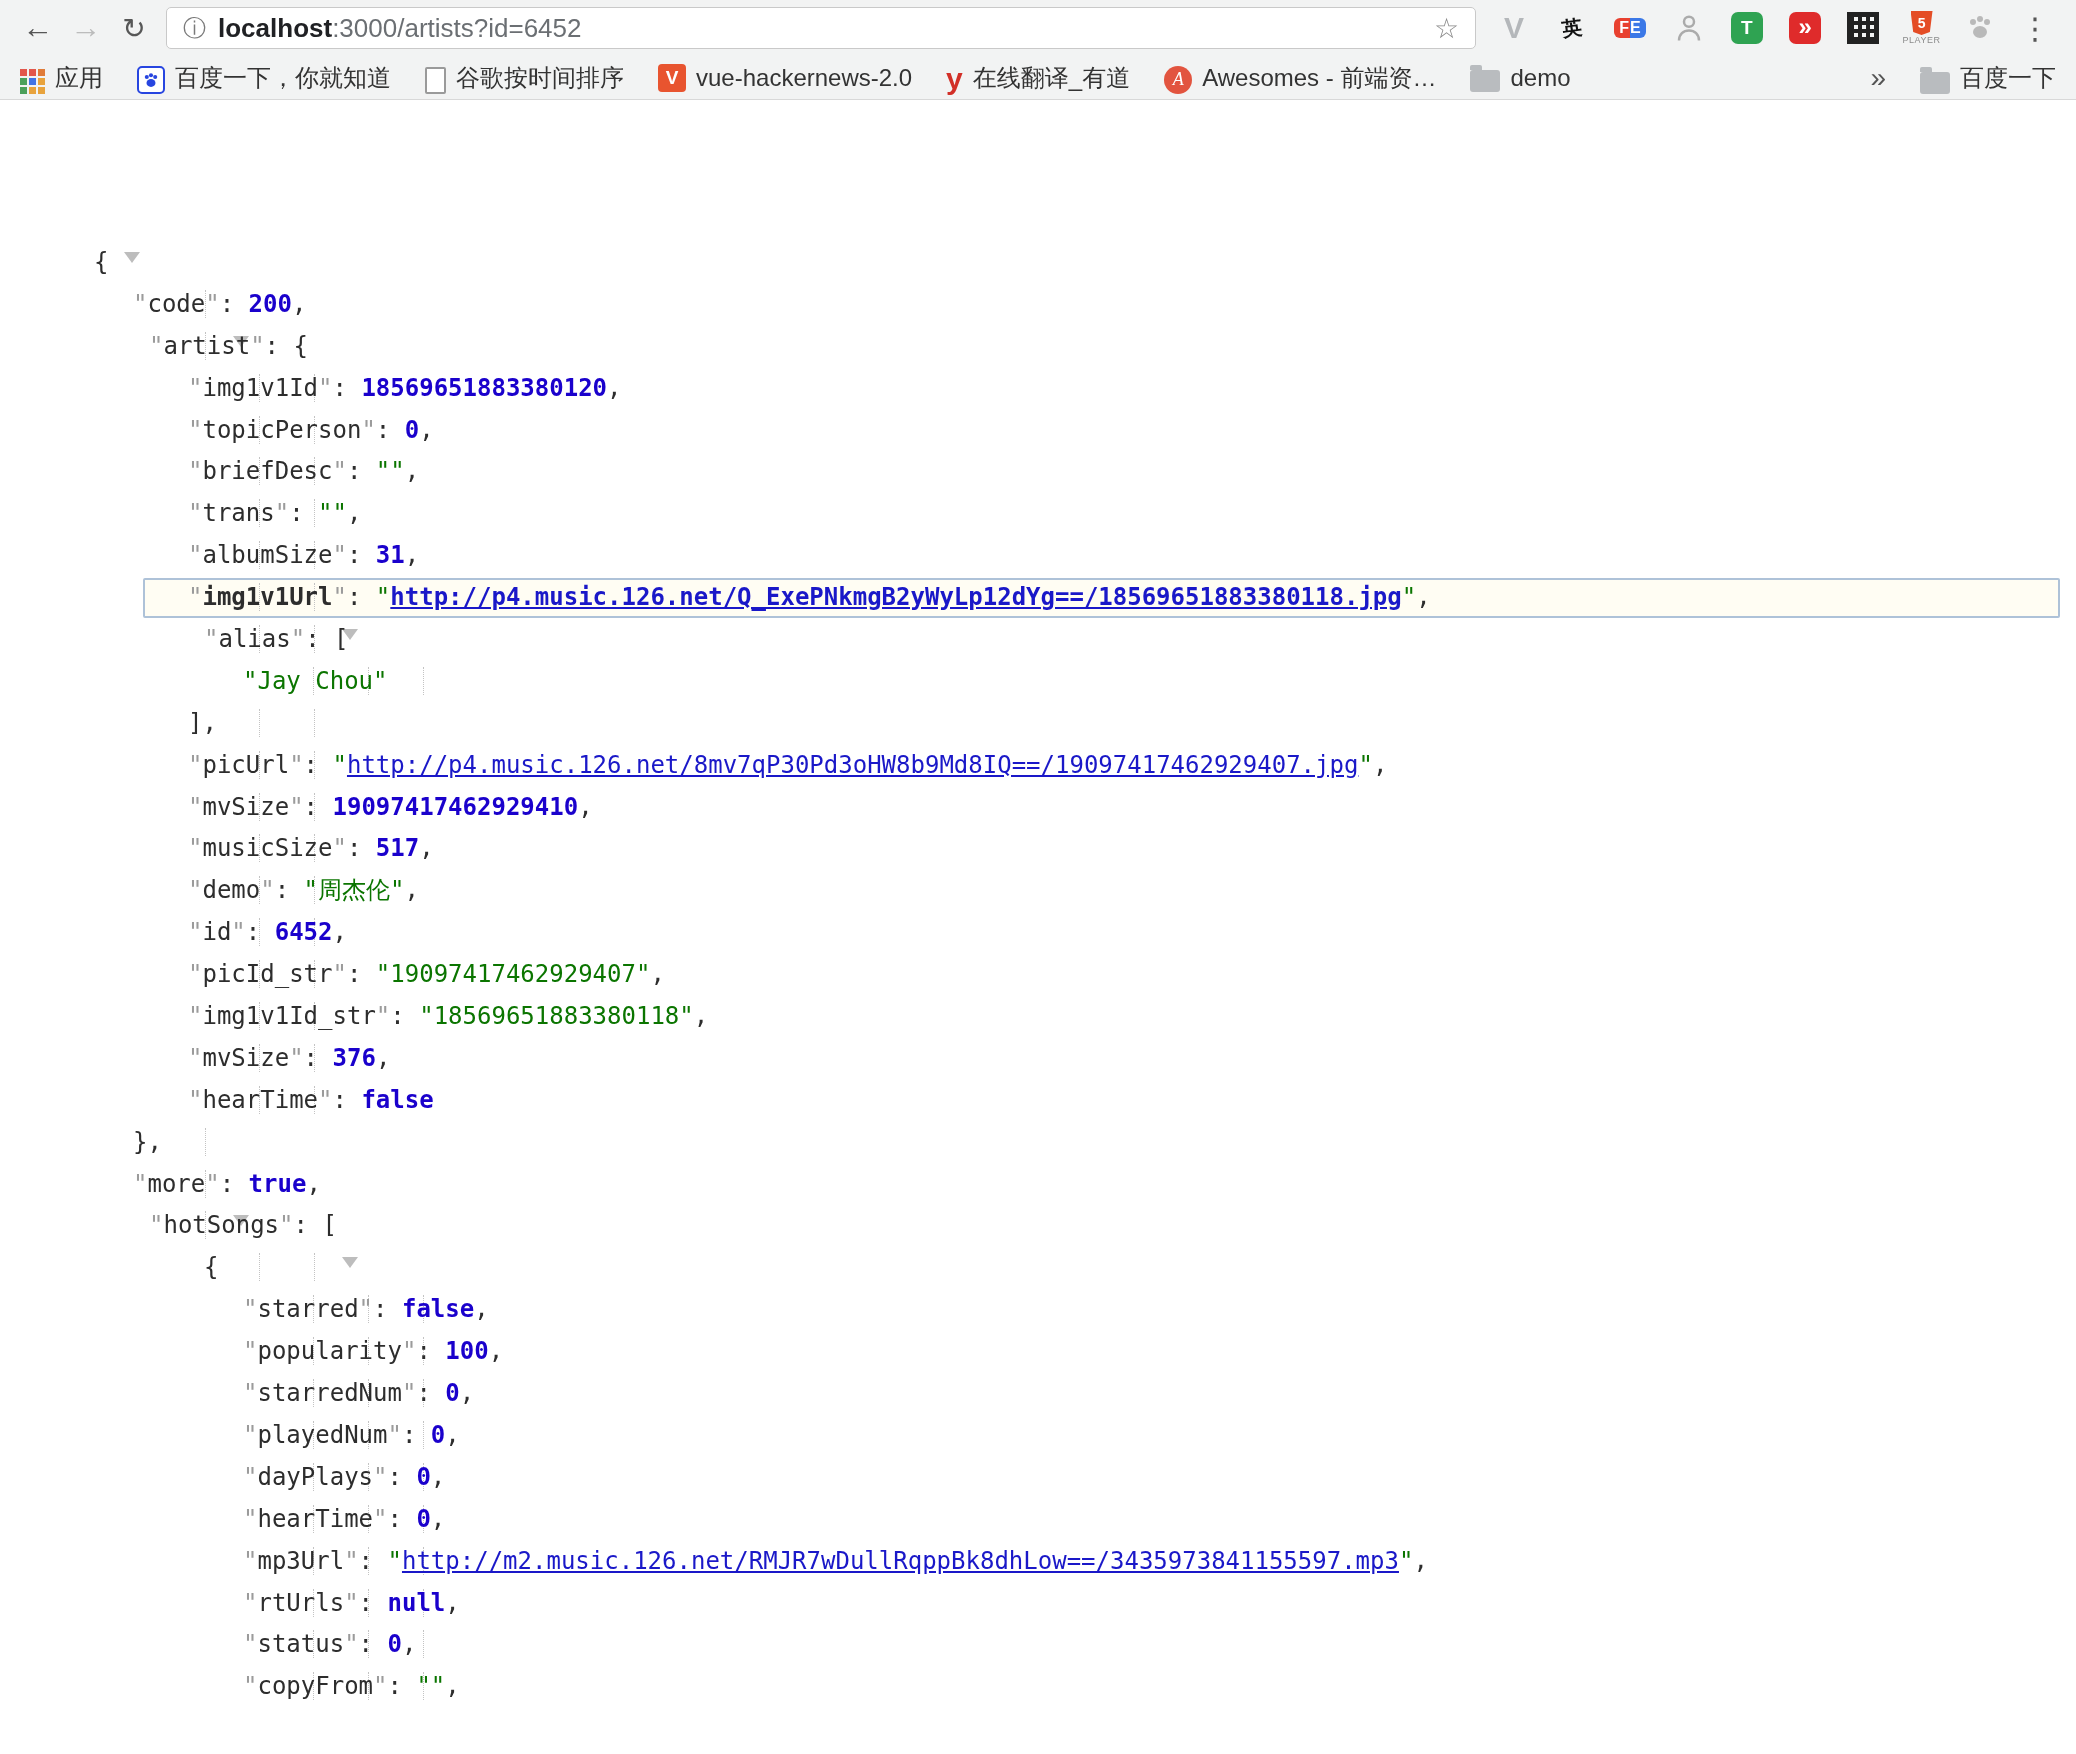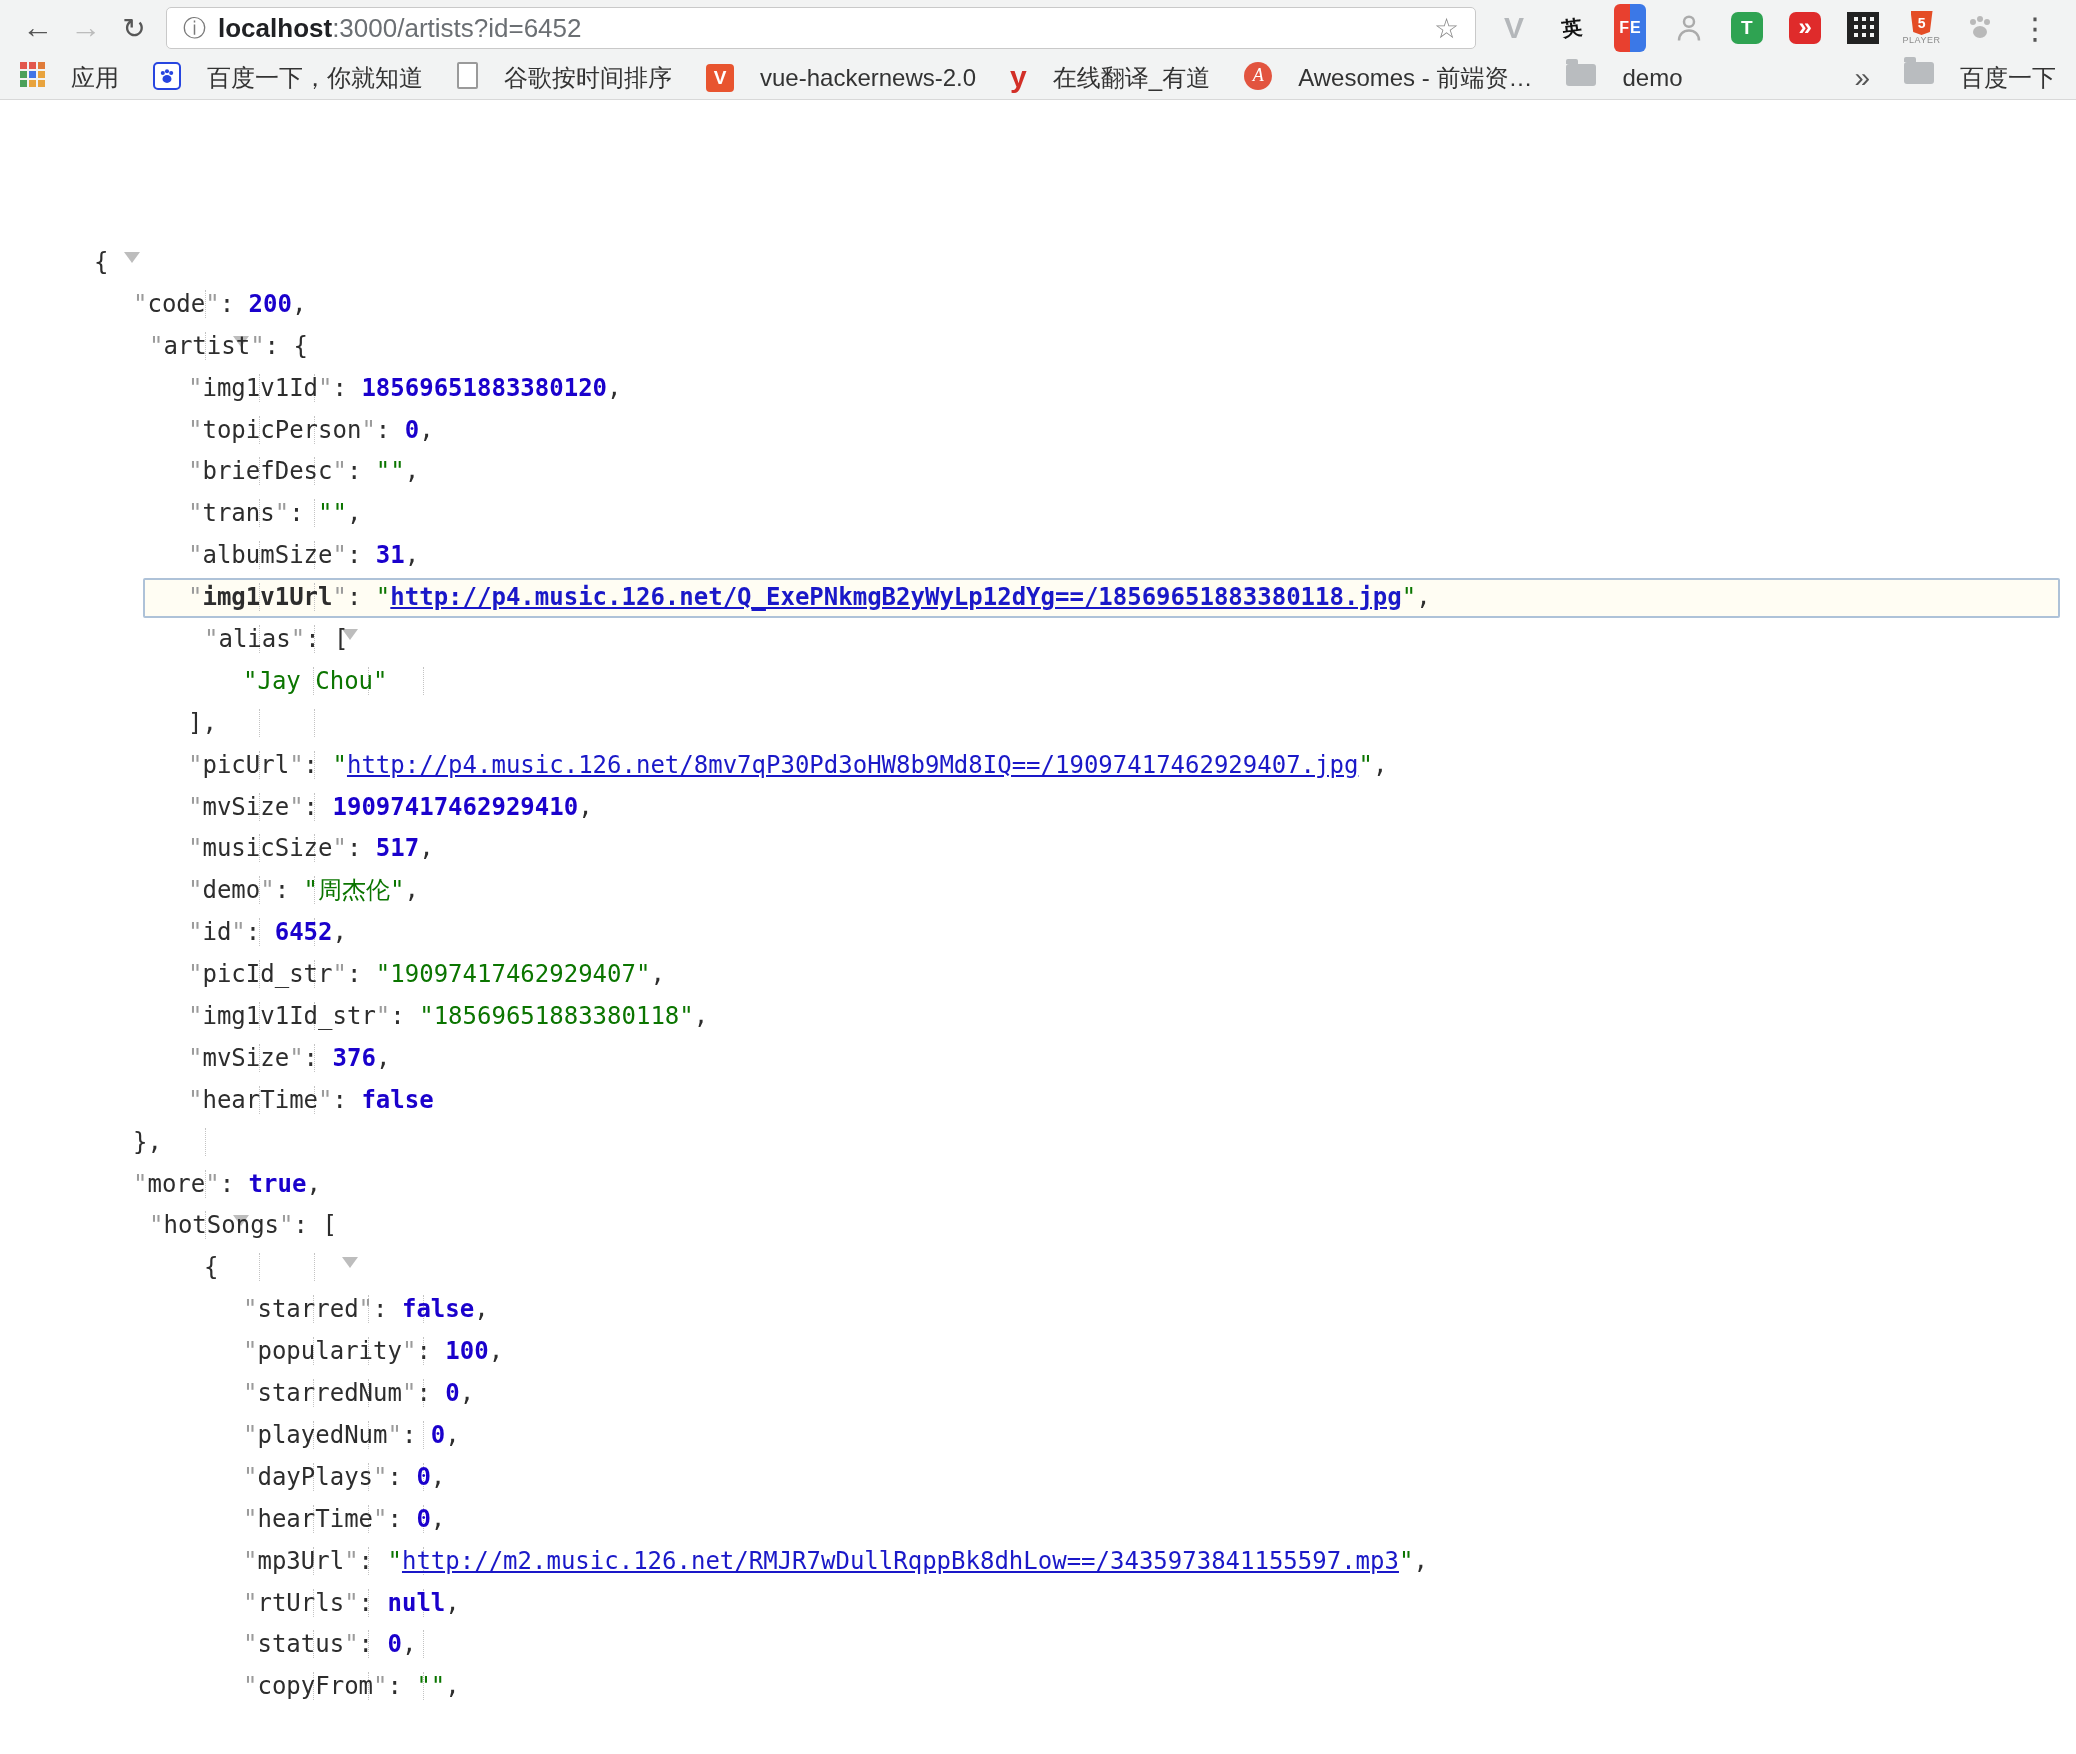--- a/index.html
+++ b/index.html
@@ -33,41 +33,41 @@
            display:flex;align-items:center;padding:0 16px;box-sizing:border-box;margin-left:8px;}
   .info-icon{font-size:23px;color:#7a7a7a;margin-right:12px;}
   .url{font-size:26px;white-space:nowrap;overflow:hidden;}
   .url .host{color:#202124;text-align:right;}
   .url .rest{color:#6b6f73;}
   .star-icon{margin-left:auto;font-size:28px;color:#8a8a8a;}
   .ext-icons{flex:1;display:flex;align-items:center;justify-content:space-between;padding:0 12px 0 20px;}
   .ext{width:36px;height:36px;display:flex;align-items:center;justify-content:center;flex:none;position:relative;}
   .vue-gray{font-size:30px;font-weight:bold;color:#b4b7ba;}
   .youdao{font-size:20px;color:#111;font-weight:bold;transform:rotate(-8deg);}
-  .fe{width:32px;height:48px;border-radius:6px;background:linear-gradient(90deg,#e8402f 50%,#3b78e7 50%);
+  .fe{width:32px;height:20px;border-radius:6px;background:linear-gradient(90deg,#e8402f 50%,#3b78e7 50%);
       color:#fff;font-size:16px;font-weight:bold;display:flex;align-items:center;justify-content:center;letter-spacing:1px;}
   .person{width:30px;height:30px;}
   .shield{width:32px;height:32px;background:#2fa352;border-radius:7px;color:#fff;font-weight:bold;font-size:19px;
           display:flex;align-items:center;justify-content:center;}
   .ffbox{width:32px;height:32px;background:#df2b2b;border-radius:7px;color:#fff;font-weight:bold;font-size:24px;
          display:flex;align-items:center;justify-content:center;padding-bottom:3px;box-sizing:border-box;}
   .qr{width:32px;height:32px;background:
       repeating-linear-gradient(0deg,#222 0 4px,transparent 4px 8px),
       repeating-linear-gradient(90deg,#222 0 4px,transparent 4px 8px);border:3px solid #222;box-sizing:border-box;}
   .html5{display:flex;flex-direction:column;align-items:center;}
   .html5 .shield5{width:22px;height:24px;background:#e44d26;clip-path:polygon(0 0,100% 0,88% 88%,50% 100%,12% 88%);
         color:#fff;font-size:14px;font-weight:bold;display:flex;align-items:center;justify-content:center;}
   .html5 .cap{font-size:9px;color:#8b8b8b;letter-spacing:.5px;}
   .paw{color:#b9b9b9;font-size:26px;}
   .menu-dots{font-size:30px;color:#555;width:30px;text-align:center;}
 
   
   .bookmarks{height:44px;background:#f2f3f3;border-bottom:1px solid #d8d8d8;display:flex;align-items:center;
              padding:0 20px;box-sizing:border-box;gap:34px;font-size:24px;color:#333;}
-  .bm{display:flex;align-items:flex-start;gap:26px;white-space:nowrap;}
+  .bm{display:flex;align-items:flex-end;gap:10px;white-space:nowrap;}
   .bm-spacer{flex:1;}
   .apps-grid{display:grid;grid-template-columns:repeat(3,7px);grid-template-rows:repeat(3,7px);gap:2px;}
   .apps-grid i{display:block;}
   .baidu{width:28px;height:28px;border:2px solid #2745e0;border-radius:5px;background:#fff;display:flex;align-items:center;justify-content:center;box-sizing:border-box;}
   .pagedoc{width:17px;height:23px;border:2px solid #9a9a9a;border-radius:2px;background:#fff;}
   .vhn{width:28px;height:28px;background:#e8542f;border-radius:4px;color:#fff;font-size:19px;font-weight:bold;display:flex;align-items:center;justify-content:center;}
   .yy{color:#d22f27;font-size:30px;font-weight:bold;line-height:1;}
   .awesomes{width:28px;height:28px;background:#e2543f;border-radius:50%;color:#fff;font-size:18px;font-style:italic;font-family:"Liberation Serif",serif;display:flex;align-items:center;justify-content:center;}
   .folder{width:30px;height:22px;background:#b9bcbf;border-radius:3px;position:relative;}
   .folder::before{content:"";position:absolute;top:-5px;left:0;width:12px;height:5px;background:#b9bcbf;border-radius:2px 2px 0 0;}

